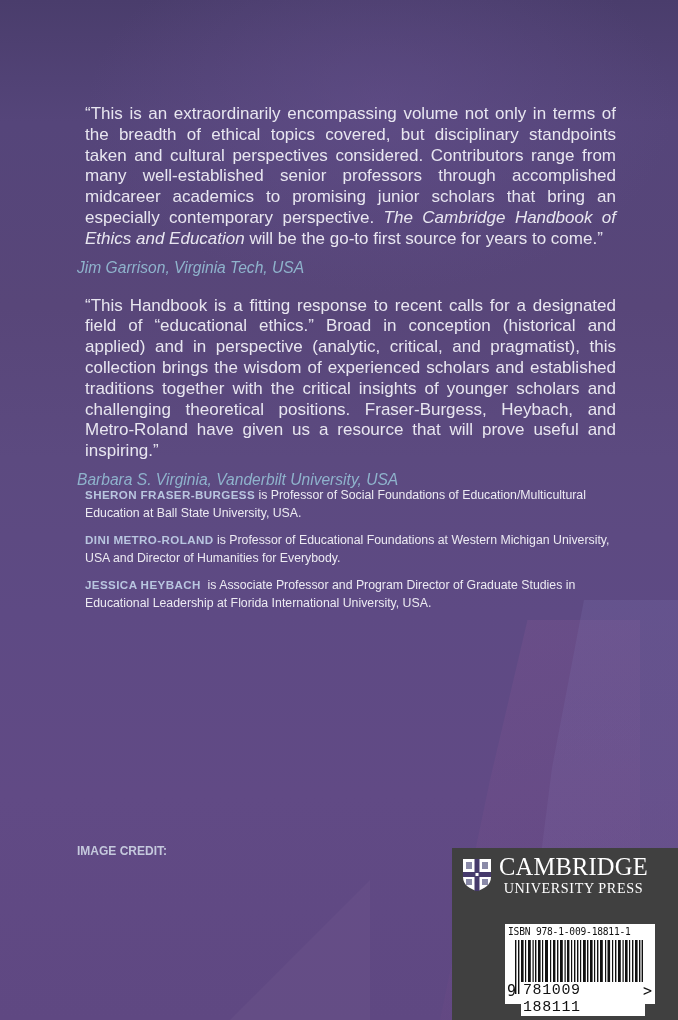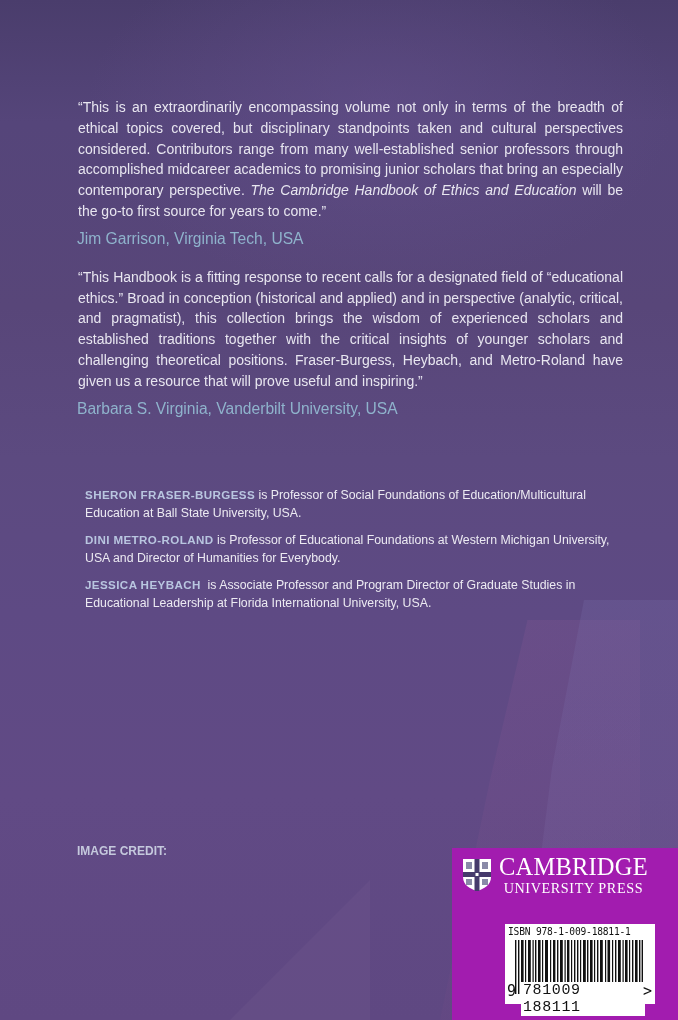--- a/index.html
+++ b/index.html
@@ -25,44 +25,45 @@
   }
   .shard-c {
     left: 230px; top: 880px; width: 140px; height: 140px;
     background: rgba(130,100,150,0.18);
     clip-path: polygon(100% 0%, 100% 100%, 0% 100%);
   }
   .content {
     position: absolute; left: 77px; top: 96px; width: 547px;
   }
   .quote {
-    color: #e8e6f0; font-size: 14px; line-height: 20.8px;
-    text-align: justify; margin: 1px;
+    color: #e8e6f0; font-size: 17px; line-height: 20.8px;
+    text-align: justify; margin: 8px;
   }
   .quote em { font-style: italic; }
   .attrib {
     color: #8fb3cc; font-size: 15.6px; line-height: 20px;
     margin: 7px 0 0 0;
+    font-style: italic;
   }
   .quote-2 { margin-top: 18px; }
   .bios { position: absolute; left: 77px; top: 486px; width: 540px; }
   .bio {
     color: #eceaf2; font-size: 12.3px; line-height: 18px; margin: 0 0 9px 8px;
   }
   .bio-name {
     font-weight: bold; letter-spacing: 0.4px; color: #b9c6e0; font-size: 11.6px;
   }
   .credit { position: absolute; left: 77px; top: 844px; }
   .credit-label {
     color: #c5c9dd; font-weight: bold; font-size: 12px; line-height: 15px;
   }
   .credit-text { color: #eceaf2; font-size: 12px; line-height: 15px; }
   .press-panel {
     position: absolute; left: 452px; top: 848px; width: 226px; height: 172px;
-    background: #a21caf;
+    background: #404040;
   }
   .crest {
     position: absolute; left: 10px; top: 10px; width: 30px; height: 34px;
   }
   .press-name {
     position: absolute; left: 47px; top: 6px;
     font-family: "Liberation Serif", serif; color: #ffffff;
   }
   .press-name .l1 { font-size: 24.5px; line-height: 26px; letter-spacing: 0.2px; }
   .press-name .l2 { font-size: 14.2px; line-height: 16px; letter-spacing: 0.6px; text-align: center; }

